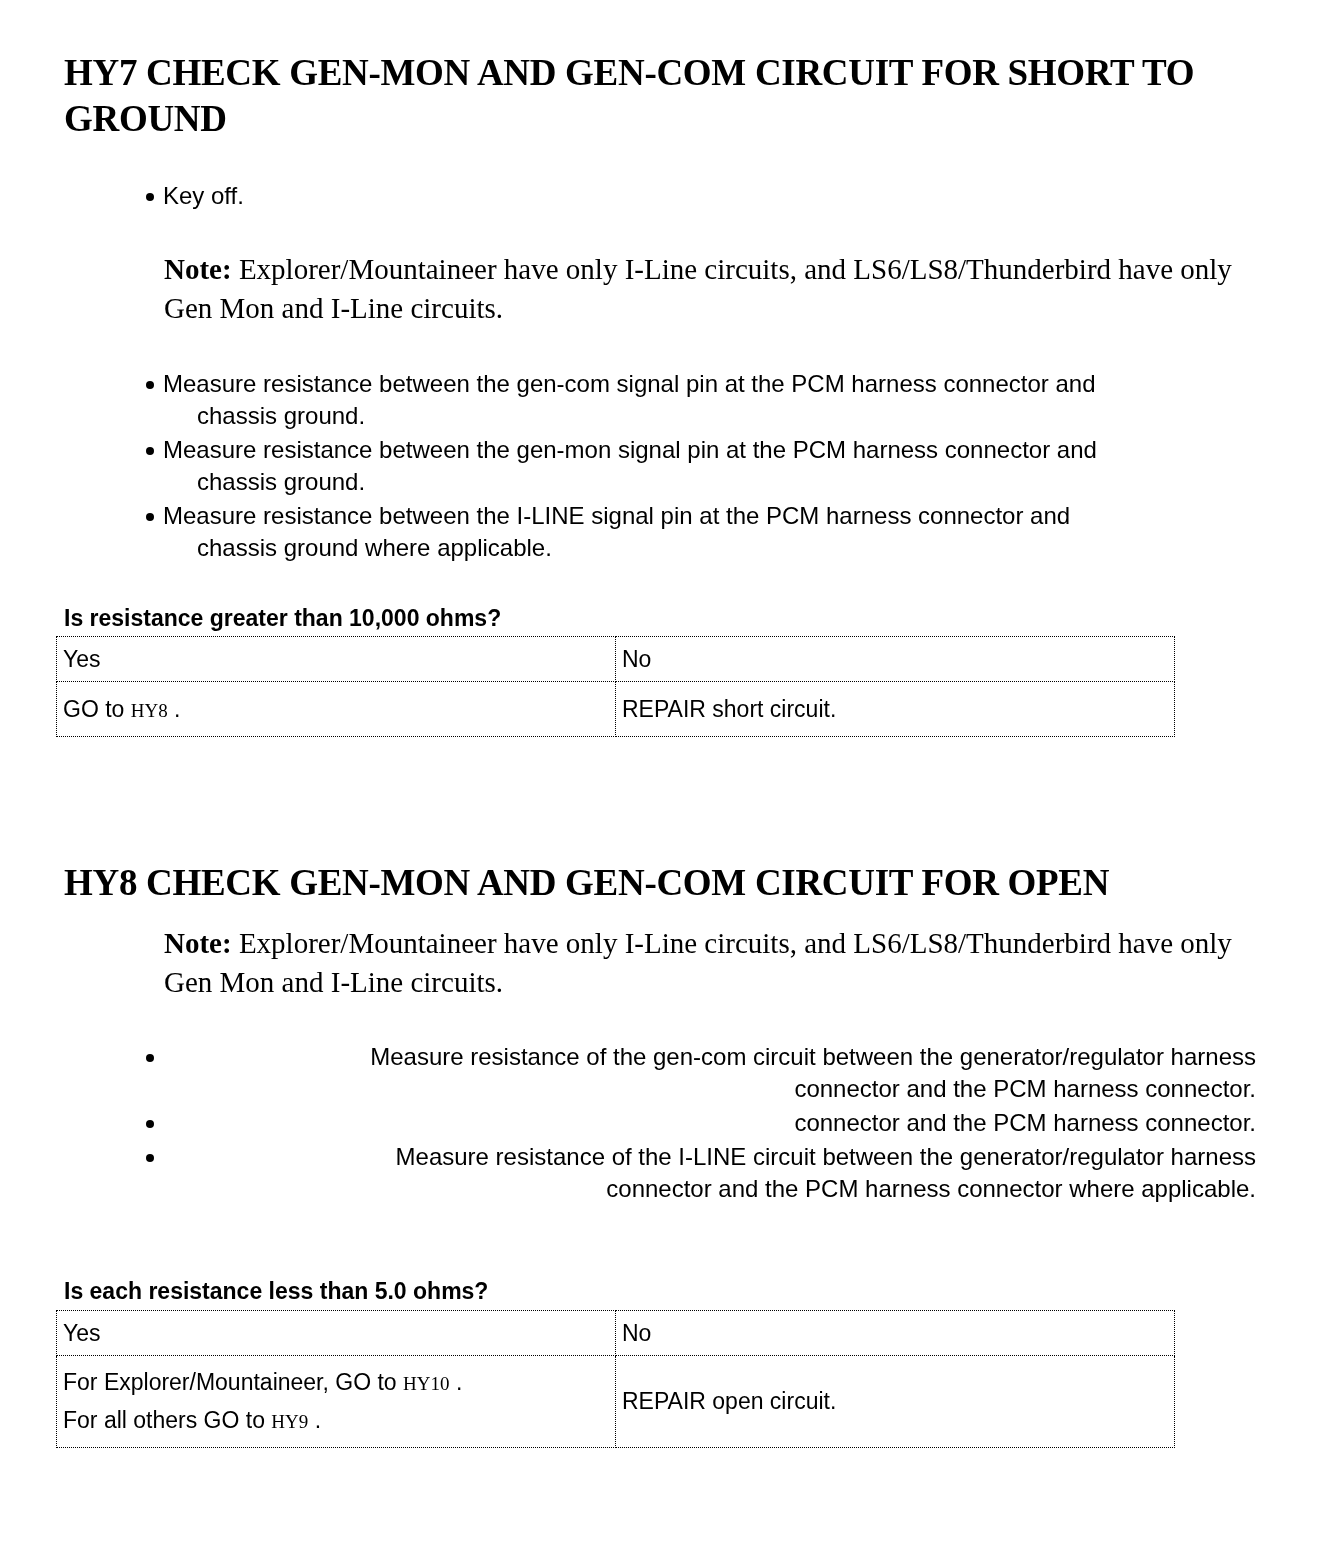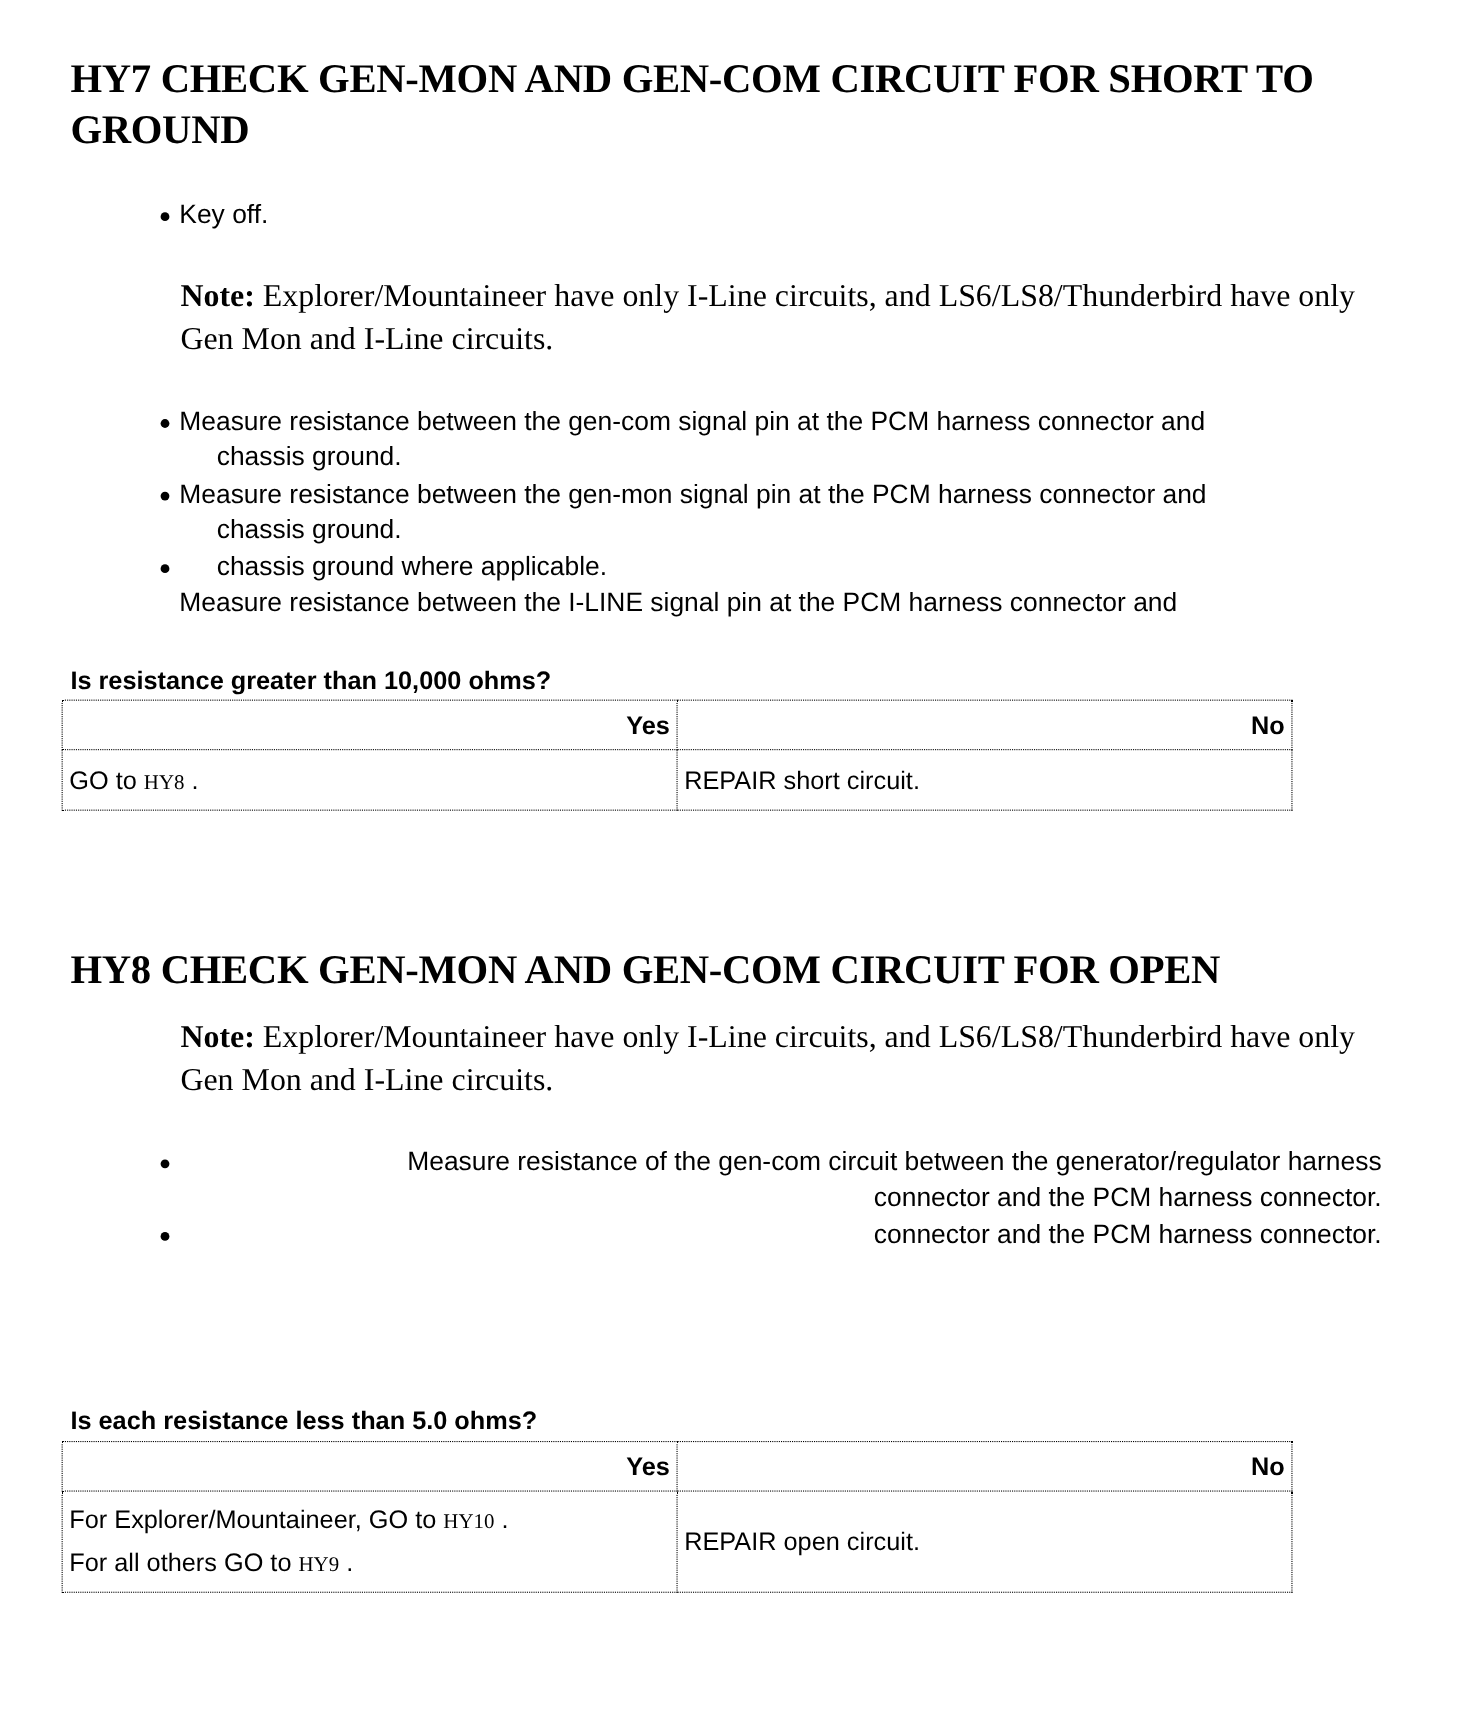--- a/index.html
+++ b/index.html
@@ -36,21 +36,21 @@
     font-family: "Liberation Sans", sans-serif; font-weight: bold; font-size: 23px;
     line-height: 28px;
   }
   table.yn {
     position: absolute; left: 56px; border-collapse: collapse;
     font-family: "Liberation Sans", sans-serif; font-size: 23px;
   }
   table.yn td, table.yn th {
     border: 1px dotted #000; padding: 0 6px;
   }
-  table.yn th { font-weight: bold; text-align: right; height: 44px; }
+  table.yn th { font-weight: normal; text-align: left; height: 44px; }
   table.yn td { vertical-align: middle; }
   .ref { font-family: "Liberation Serif", serif; font-size: 19px; }
 </style>
 </head>
 <body>
 
 <h1 class="heading" style="top:50px;">HY7 CHECK GEN-MON AND GEN-COM CIRCUIT FOR SHORT TO GROUND</h1>
 
 <ul class="bullet-list" style="top:180px;">
   <li>
@@ -67,22 +67,22 @@
     <span class="text">Measure resistance between the gen-com signal pin at the PCM harness connector and</span>
     <span class="text" style="padding-left:34px;">chassis ground.</span>
   </li>
   <li style="margin-top:2px;">
     <span class="bullet"></span>
     <span class="text">Measure resistance between the gen-mon signal pin at the PCM harness connector and</span>
     <span class="text" style="padding-left:34px;">chassis ground.</span>
   </li>
   <li style="margin-top:2px;">
     <span class="bullet"></span>
+    <span class="text">Measure resistance between the I-LINE signal pin at the PCM harness connector and</span>
     <span class="text" style="padding-left:34px;">chassis ground where applicable.</span>
-    <span class="text">Measure resistance between the I-LINE signal pin at the PCM harness connector and</span>
   </li>
 </ul>
 
 <div class="question" style="top:604px;">Is resistance greater than 10,000 ohms?</div>
 
 <table class="yn" style="top:636px;">
   <tbody>
       <tr>
     <th style="width:546px;">Yes</th>
     <th style="width:546px;">No</th>
@@ -101,20 +101,25 @@
 <ul class="bullet-list" style="top:1041px;text-align:right;">
   <li>
     <span class="bullet"></span>
     <span class="text">Measure resistance of the gen-com circuit between the generator/regulator harness</span>
     <span class="text" style="padding-left:34px;">connector and the PCM harness connector.</span>
   </li>
   <li style="margin-top:2px;">
     <span class="bullet"></span>
     <span class="text" style="padding-left:34px;">connector and the PCM harness connector.</span>
   </li>
+  <li style="margin-top:2px;">
+    <span class="bullet"></span>
+    <span class="text">Measure resistance of the I-LINE circuit between the generator/regulator harness</span>
+    <span class="text" style="padding-left:34px;">connector and the PCM harness connector where applicable.</span>
+  </li>
 </ul>
 
 <div class="question" style="top:1277px;">Is each resistance less than 5.0 ohms?</div>
 
 <table class="yn" style="top:1310px;">
   <tbody>
       <tr>
     <th style="width:546px;">Yes</th>
     <th style="width:546px;">No</th>
   </tr>

